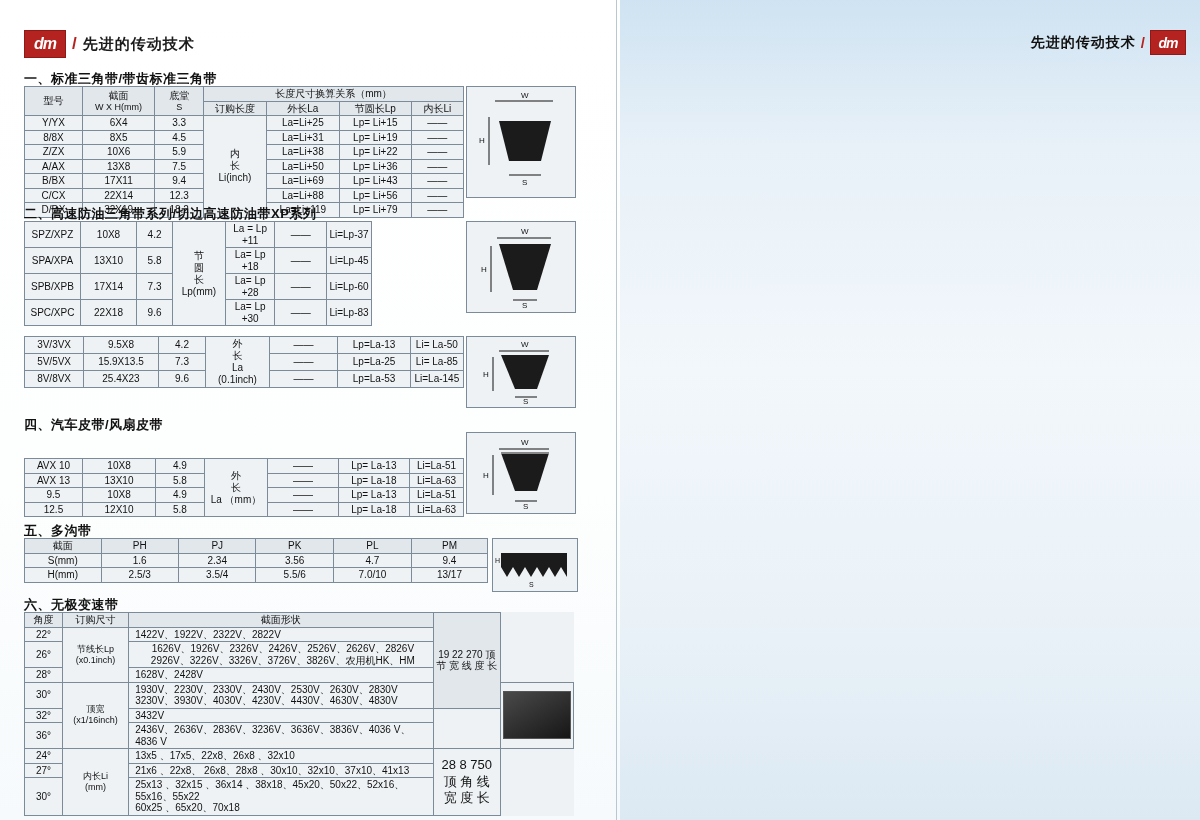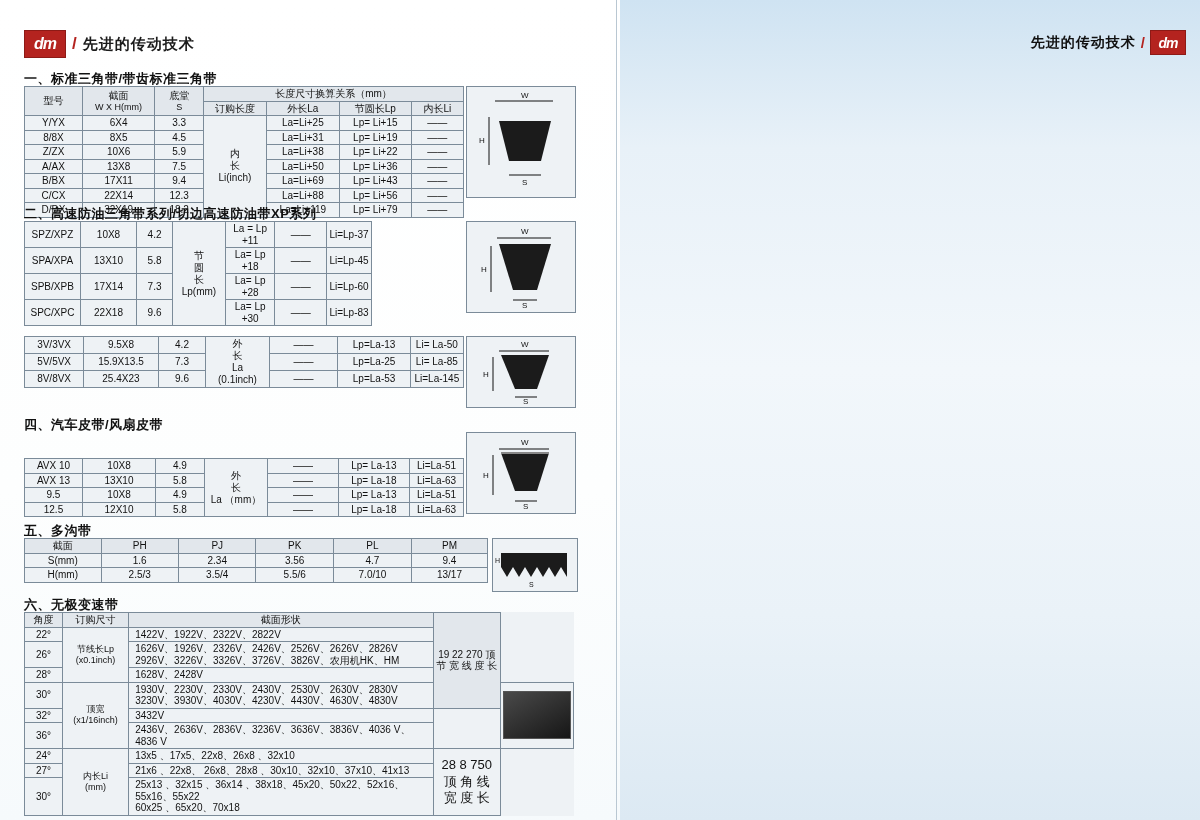--- a/index.html
+++ b/index.html
@@ -353,21 +353,21 @@
 度  长</td>
       </tr>
       <tr>
         <td>22°</td>
         <td rowspan="3" class="vmid" style="white-space:pre-line;line-height:1.2;font-size:9px">节线长Lp
 (x0.1inch)</td>
         <td style="text-align:left;padding-left:6px">1422V、1922V、2322V、2822V</td>
       </tr>
       <tr>
         <td>26°</td>
-        <td style="text-align:left;padding-left:6px;white-space:pre-line">1626V、1926V、2326V、2426V、2526V、2626V、2826V
+        <td style="text-align:center;padding-left:6px;white-space:pre-line">1626V、1926V、2326V、2426V、2526V、2626V、2826V
 2926V、3226V、3326V、3726V、3826V、农用机HK、HM</td>
       </tr>
       <tr>
         <td>28°</td>
         <td style="text-align:left;padding-left:6px">1628V、2428V</td>
       </tr>
       <tr>
         <td>30°</td>
         <td rowspan="3" class="vmid" style="white-space:pre-line;line-height:1.2;font-size:9px">顶宽
 (x1/16inch)</td>

